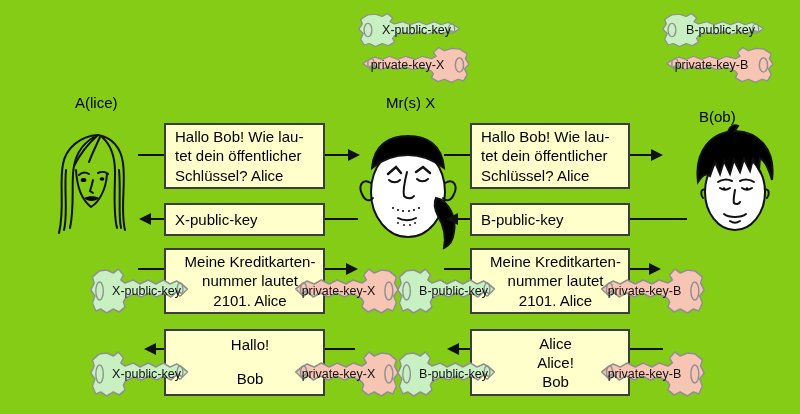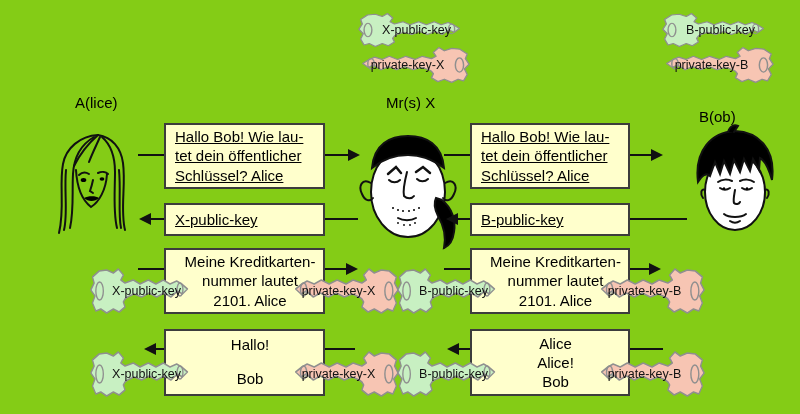--- a/index.html
+++ b/index.html
@@ -2,21 +2,21 @@
 <html style="--box-fill: #ffffcc; --box-border: #3c3c3c; --key-public: #c8f0c2; --key-private: #f7c5b3; --key-outline: #8f8f8f; --arrow: #111111;"><head>
 <meta charset="utf-8">
 <style>
   html,body{margin:0;padding:0;background:#fff;}
   #stage{position:relative;width:800px;height:414px;background:#84cc16;overflow:hidden;
          font-family:"Liberation Sans","DejaVu Sans",sans-serif;color:#000;}
   .actor-label{position:absolute;font-size:15px;color:#000;white-space:nowrap;}
   .msg{position:absolute;box-sizing:border-box;background:var(--box-fill,#ffffcc);
        border:2px solid var(--box-border,#3c3c3c);display:flex;flex-direction:column;
        justify-content:center;font-size:15px;line-height:1.28;}
-  .msg.al{align-items:flex-start;padding-left:9px;padding-right:4px;text-decoration:underline;}
+  .msg.al{align-items:flex-start;padding-left:9px;padding-right:4px;}
   .msg.ac{align-items:center;text-align:center;padding-left:11px;}
   .msg.spread{justify-content:space-between;padding-top:4px;padding-bottom:6px;}
   .hline{position:absolute;height:2px;background:var(--arrow,#111);}
   .tri-r{position:absolute;width:0;height:0;border-top:6px solid transparent;
          border-bottom:6px solid transparent;border-left:12px solid var(--arrow,#111);}
   .tri-l{position:absolute;width:0;height:0;border-top:6px solid transparent;
          border-bottom:6px solid transparent;border-right:12px solid var(--arrow,#111);}
   .key{position:absolute;}
   .key svg{position:absolute;left:0;top:0;width:100%;height:100%;overflow:visible;
            stroke-width:1.6;stroke-linejoin:round;}

